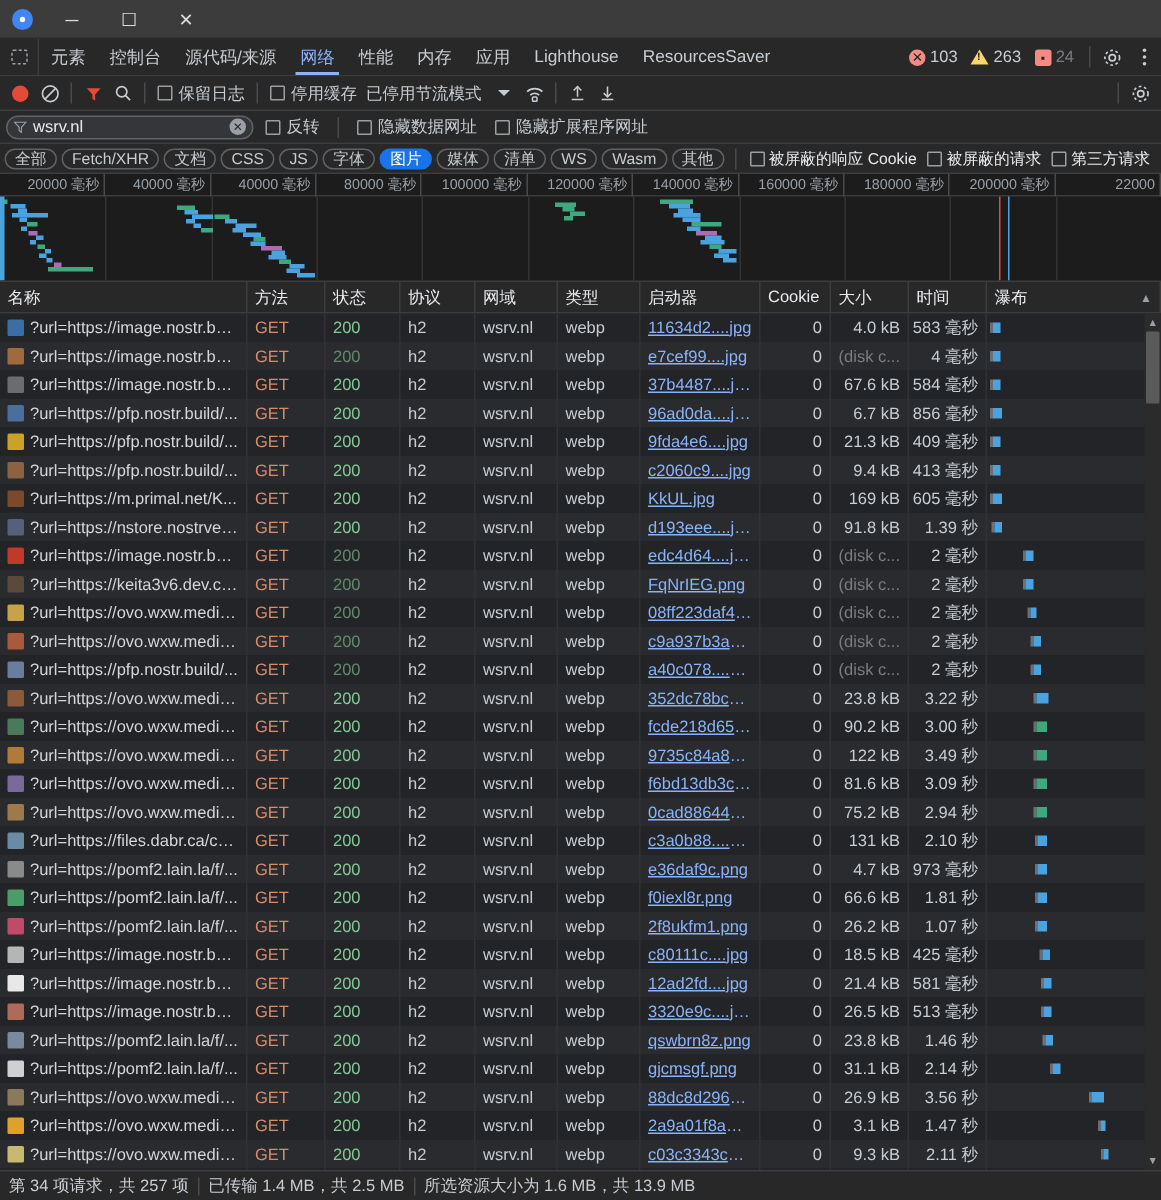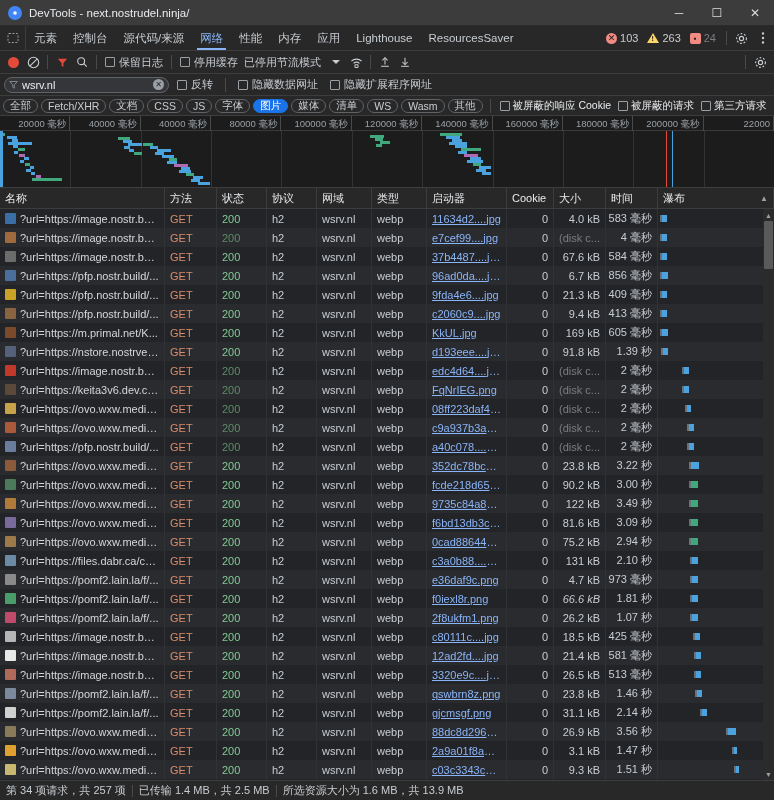--- a/index.html
+++ b/index.html
@@ -162,21 +162,20 @@
 
 <div id="app">
 
   <div class="titlebar">
     <div class="tb-logo">
       <svg width="10" height="10" viewBox="0 0 10 10">
           <circle cx="5" cy="5" r="4.5" fill="#4285f4"></circle>
           <circle cx="5" cy="5" r="1.8" fill="#fff"></circle>
         </svg>
     </div>
-    <div class="tb-title">DevTools - next.nostrudel.ninja/</div>
     <div class="tb-btns">
       <div class="tb-btn">─</div>
       <div class="tb-btn">☐</div>
       <div class="tb-btn close">✕</div>
     </div>
   </div>
 
   <div class="tabstrip">
     <div class="dock-icon">
       <svg width="12" height="12" viewBox="0 0 12 12">
@@ -1272,21 +1271,21 @@
           </div>
           <div class="cell " style="width: 55px;">
             <span>webp</span>
           </div>
           <div class="cell" style="width: 80px;">
             <span class="initiator link">f0iexl8r.png</span>
           </div>
           <div class="cell num" style="width: 47px;">
             <span>0</span>
           </div>
-          <div class="cell num " style="width: 52px; font-style: italic;">
+          <div class="cell num " style="width: 52px;">
             <span>66.6 kB</span>
           </div>
           <div class="cell num" style="width: 52px;">
             <span>1.81 秒</span>
           </div>
           <div class="wf">
             <div class="wfbar" style="left: 32px; width: 2px; background: rgb(154, 160, 166); opacity: 0.6;"></div>
             <div class="wfbar" style="left: 34px; width: 6px; background: rgb(74, 163, 223);"></div>
           </div>
         </div>
@@ -1609,21 +1608,21 @@
           <div class="cell" style="width: 80px;">
             <span class="initiator link">c03c3343cab3ee</span>
           </div>
           <div class="cell num" style="width: 47px;">
             <span>0</span>
           </div>
           <div class="cell num " style="width: 52px;">
             <span>9.3 kB</span>
           </div>
           <div class="cell num" style="width: 52px;">
-            <span>1.51 秒</span>
+            <span>2.11 秒</span>
           </div>
           <div class="wf">
             <div class="wfbar" style="left: 76px; width: 2px; background: rgb(154, 160, 166); opacity: 0.6;"></div>
             <div class="wfbar" style="left: 78px; width: 3px; background: rgb(74, 163, 223);"></div>
           </div>
         </div>
         <div class="row odd">
           <div class="cell name" style="width: 165px;"></div>
           <div class="cell method" style="width: 52px;"></div>
           <div class="cell status200" style="width: 50px;"></div>

